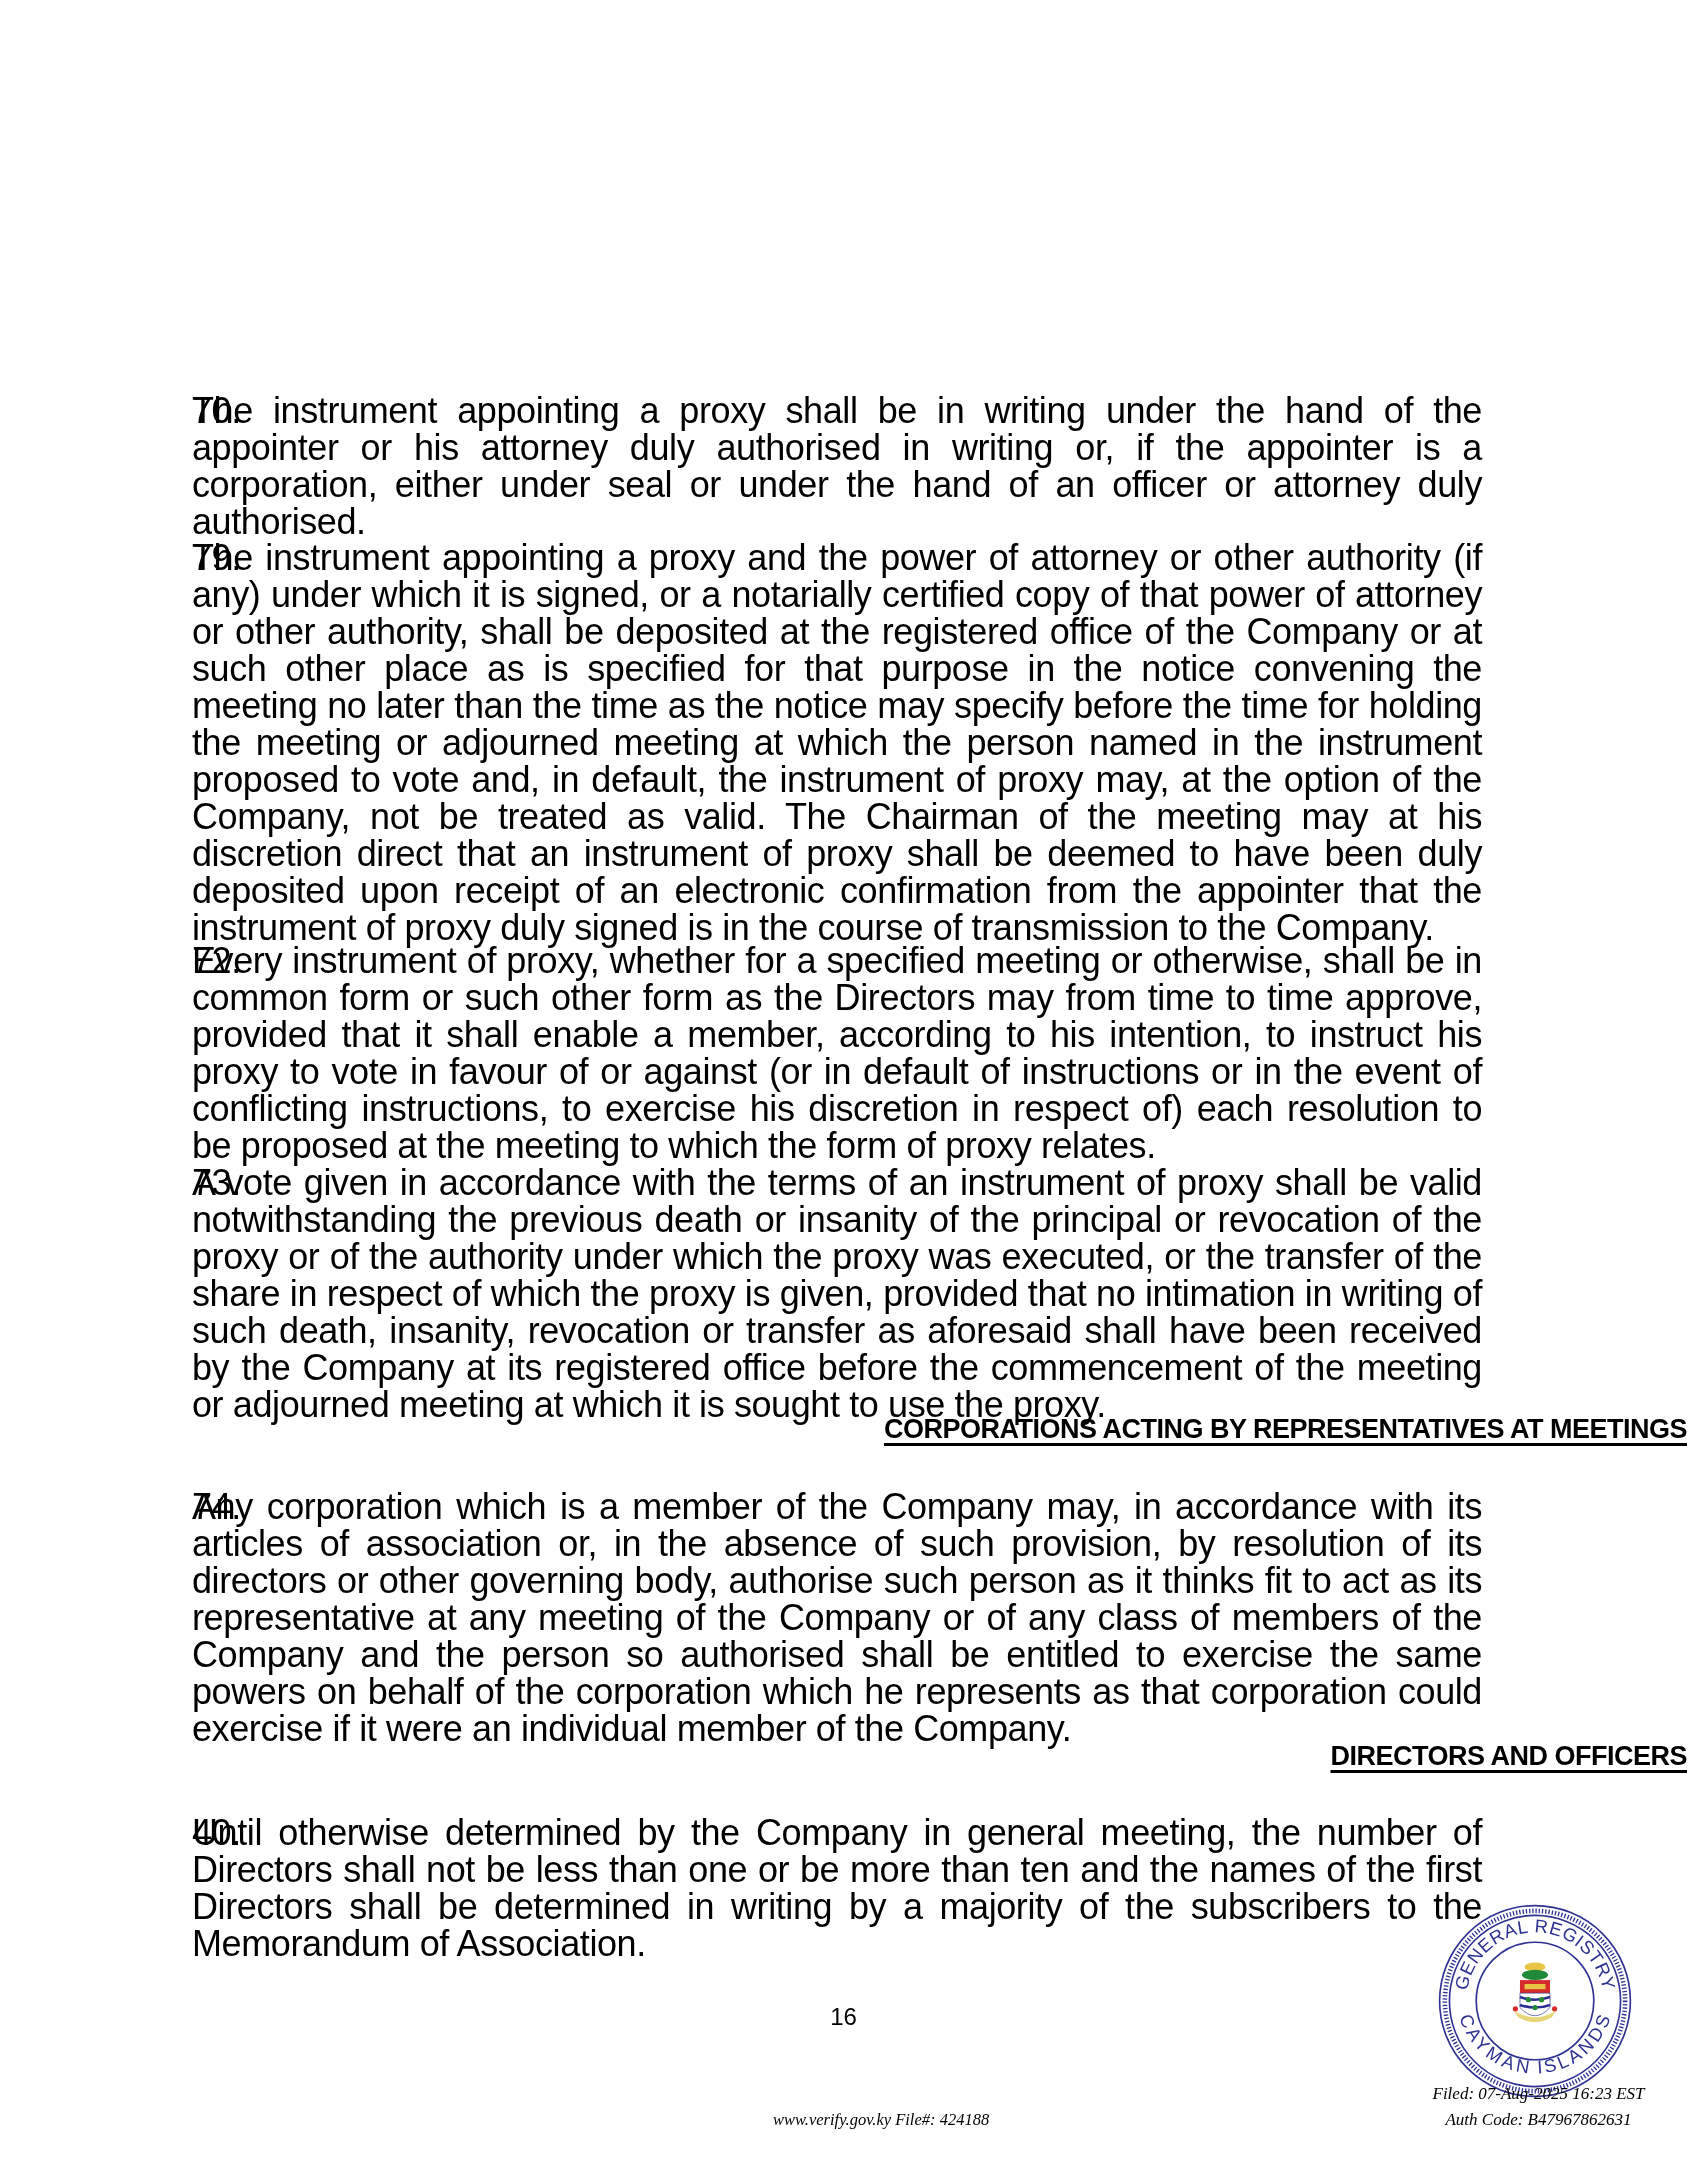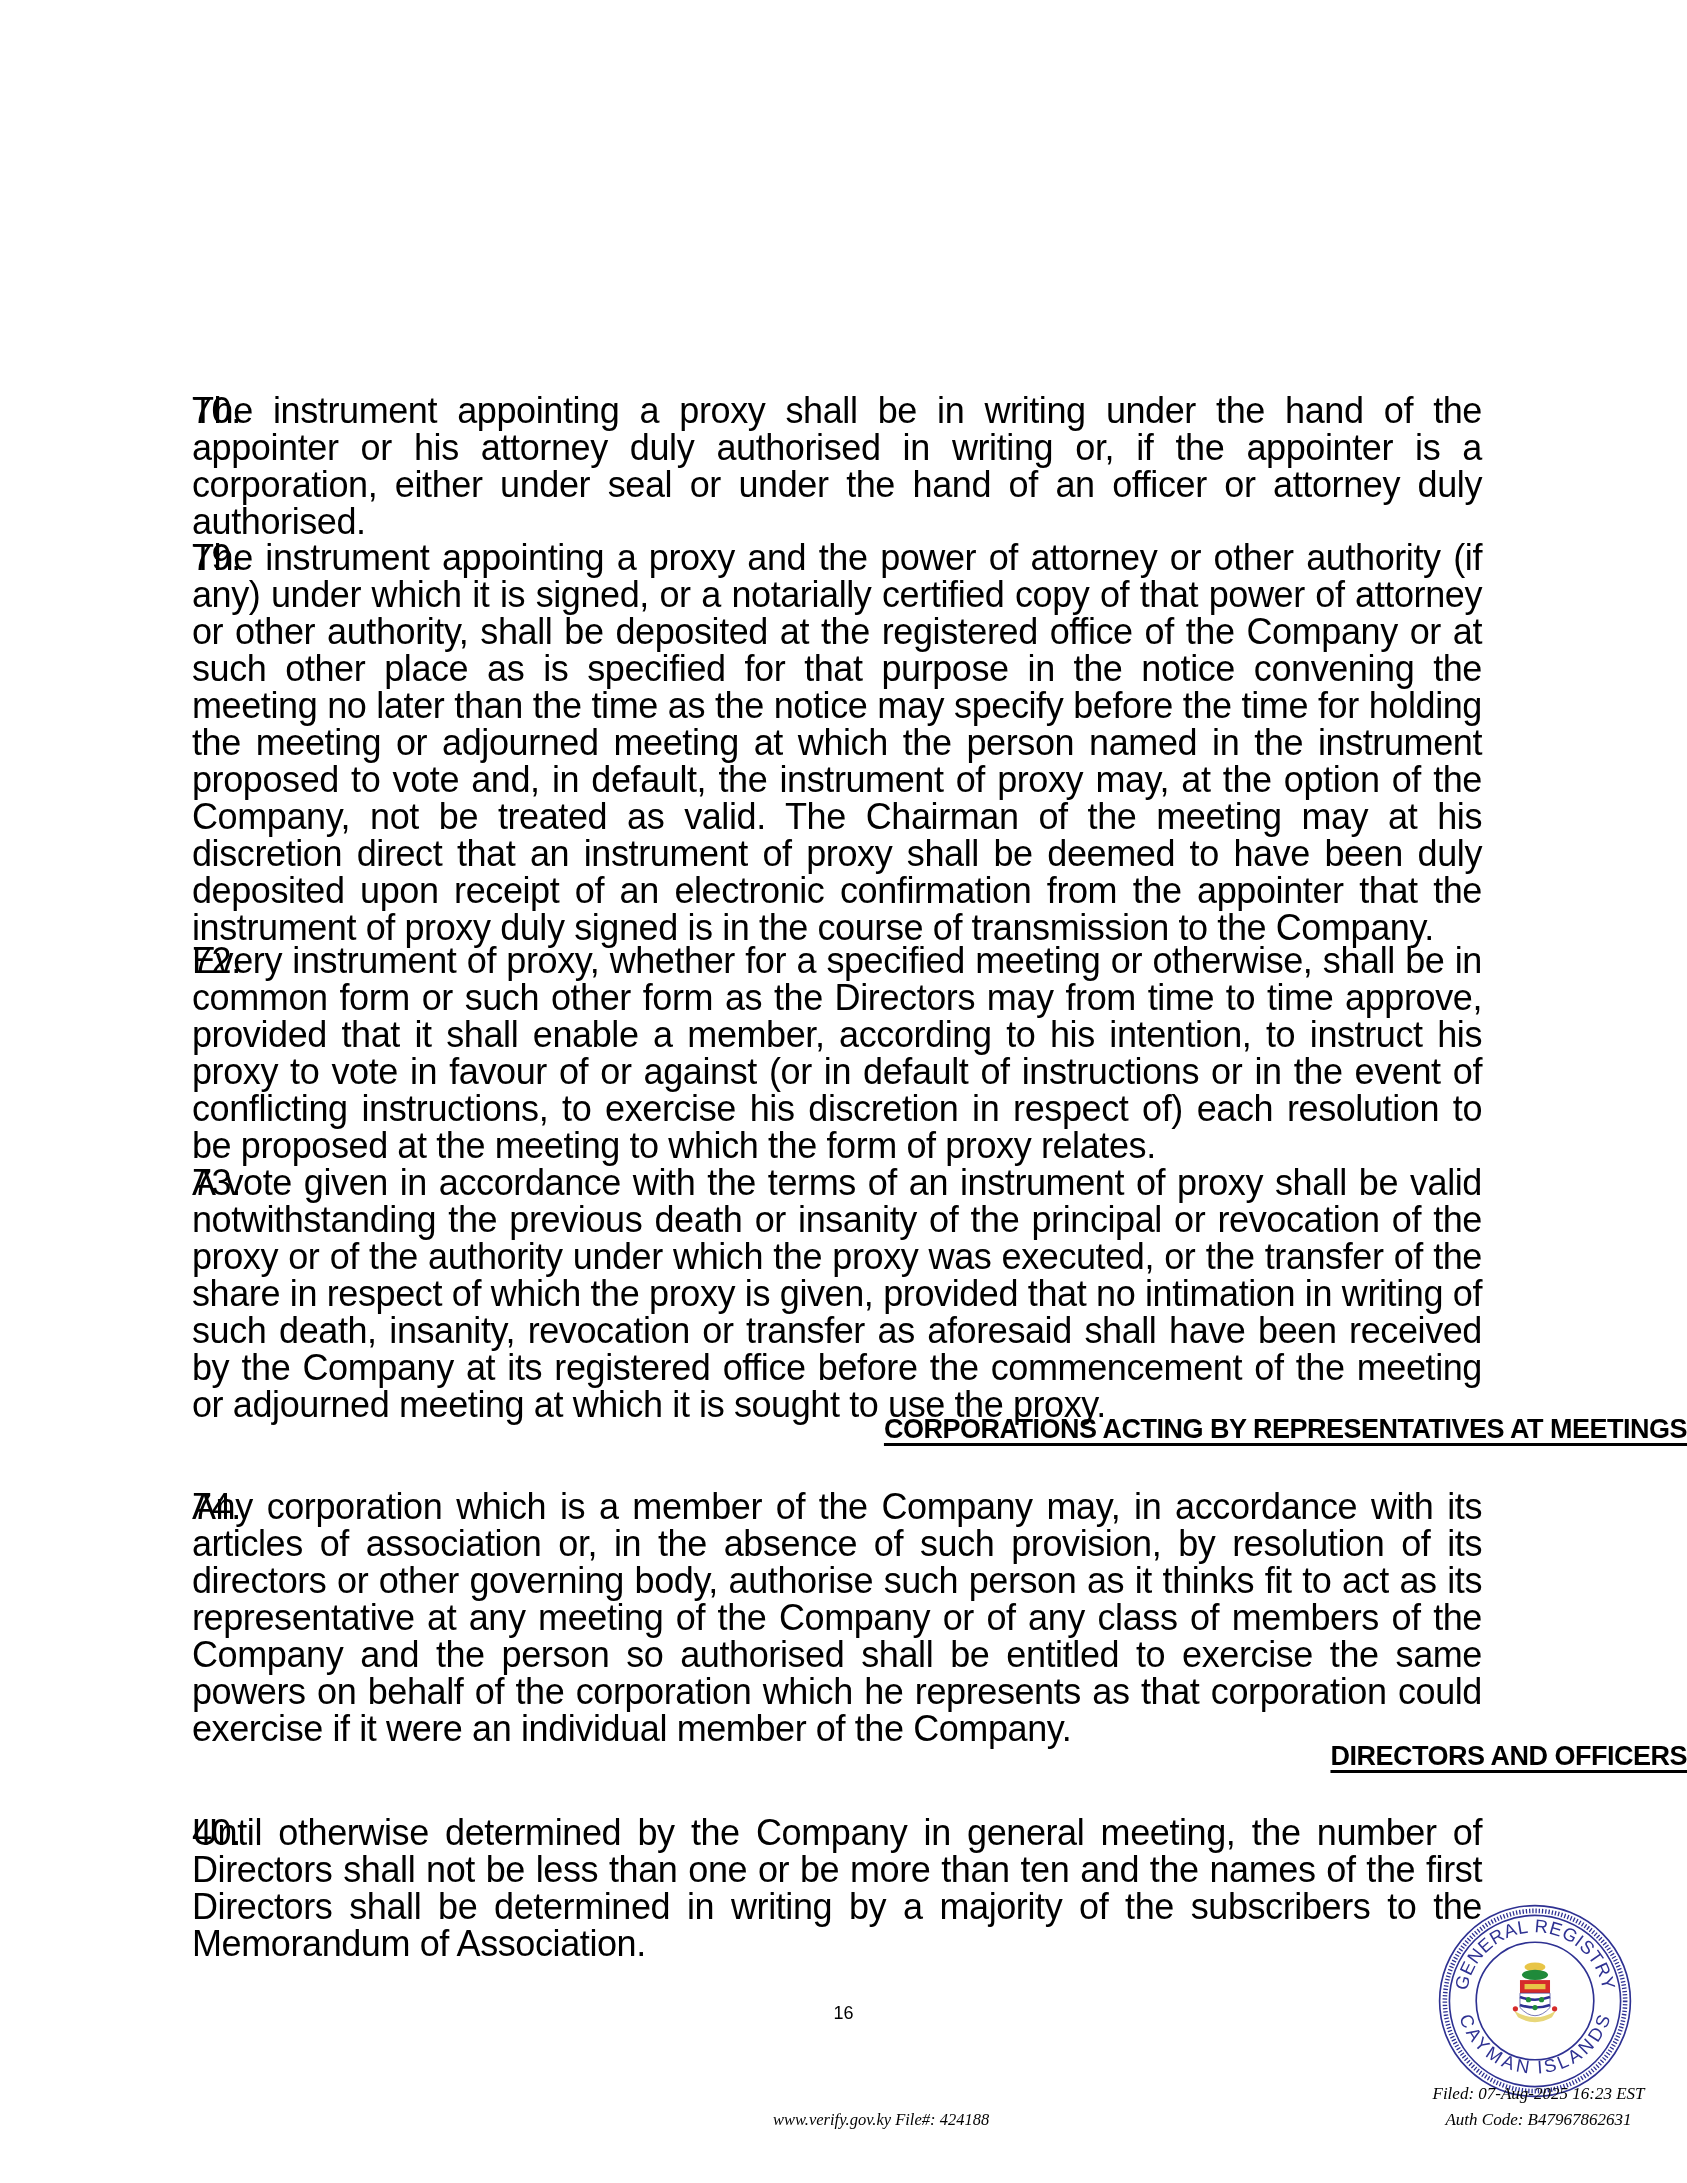--- a/index.html
+++ b/index.html
@@ -2,21 +2,21 @@
 <html style="font-size:10.6px"><head>
 <meta charset="utf-8">
 <style>
   html, body { margin:0; padding:0; background:#ffffff; }
   body { width:1687px; height:2183px; position:relative; overflow:hidden; font-family:"Liberation Sans", sans-serif; color:#000; }
   .para { position:absolute; left:192px; width:1290px; font-size:36px; line-height:37px; letter-spacing:-0.4px; }
   .num { position:absolute; left:0; top:0; width:99px; }
   .txt { text-align:justify; text-align-last:left; }
   .heading { position:absolute; left:0; width:1687px; text-align:right; font-size:27px; font-weight:bold; letter-spacing:-0.5px; }
   .heading span { text-decoration:underline; text-decoration-thickness:2.6px; text-underline-offset:5.3px; }
-  .pagenum { position:absolute; left:0; width:1687px; text-align:center; top:2003px; font-size:18px; }
+  .pagenum { position:absolute; left:0; width:1687px; text-align:center; top:2003px; font-size:24px; }
   .footer-url { position:absolute; left:733px; top:2136px; font-family:"Liberation Serif", serif; font-style:italic; font-size:16.5px; }
   .filed { position:absolute; left:1403px; width:271px; text-align:center; font-family:"Liberation Serif", serif; font-style:italic; font-size:17px; }
   .seal { position:absolute; left:1437px; top:1903px; width:196px; height:196px; }
 </style>
 </head>
 <body>
 
 <div class="para" style="top:392px;">
   <div class="num">70.</div>
   <div class="txt">The instrument appointing a proxy shall be in writing under the hand of the appointer or his attorney duly authorised in writing or, if the appointer is a corporation, either under seal or under the hand of an officer or attorney duly authorised.</div>

